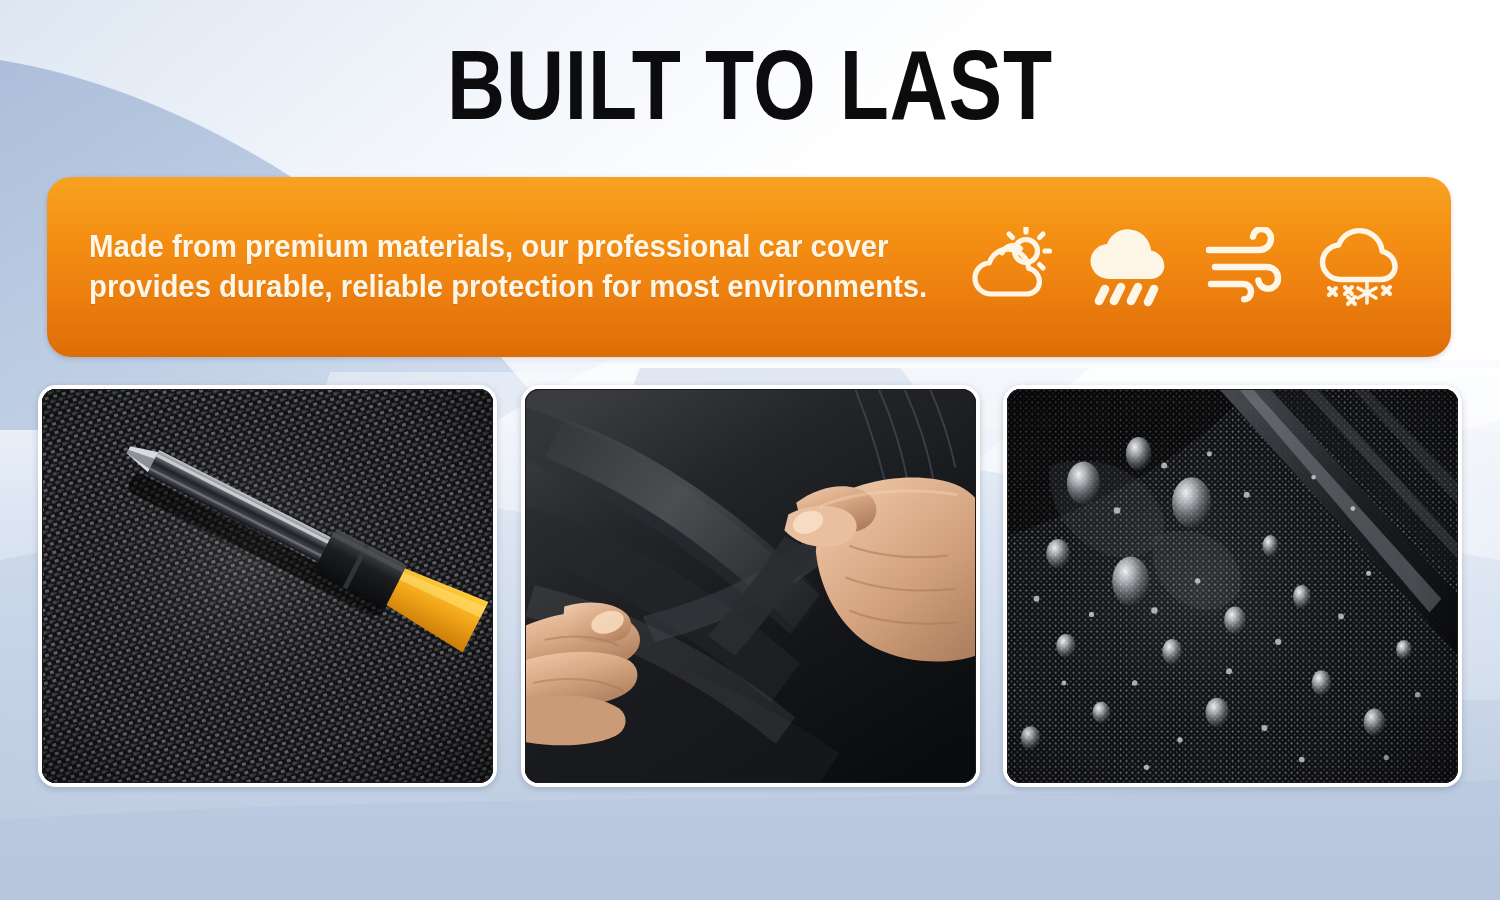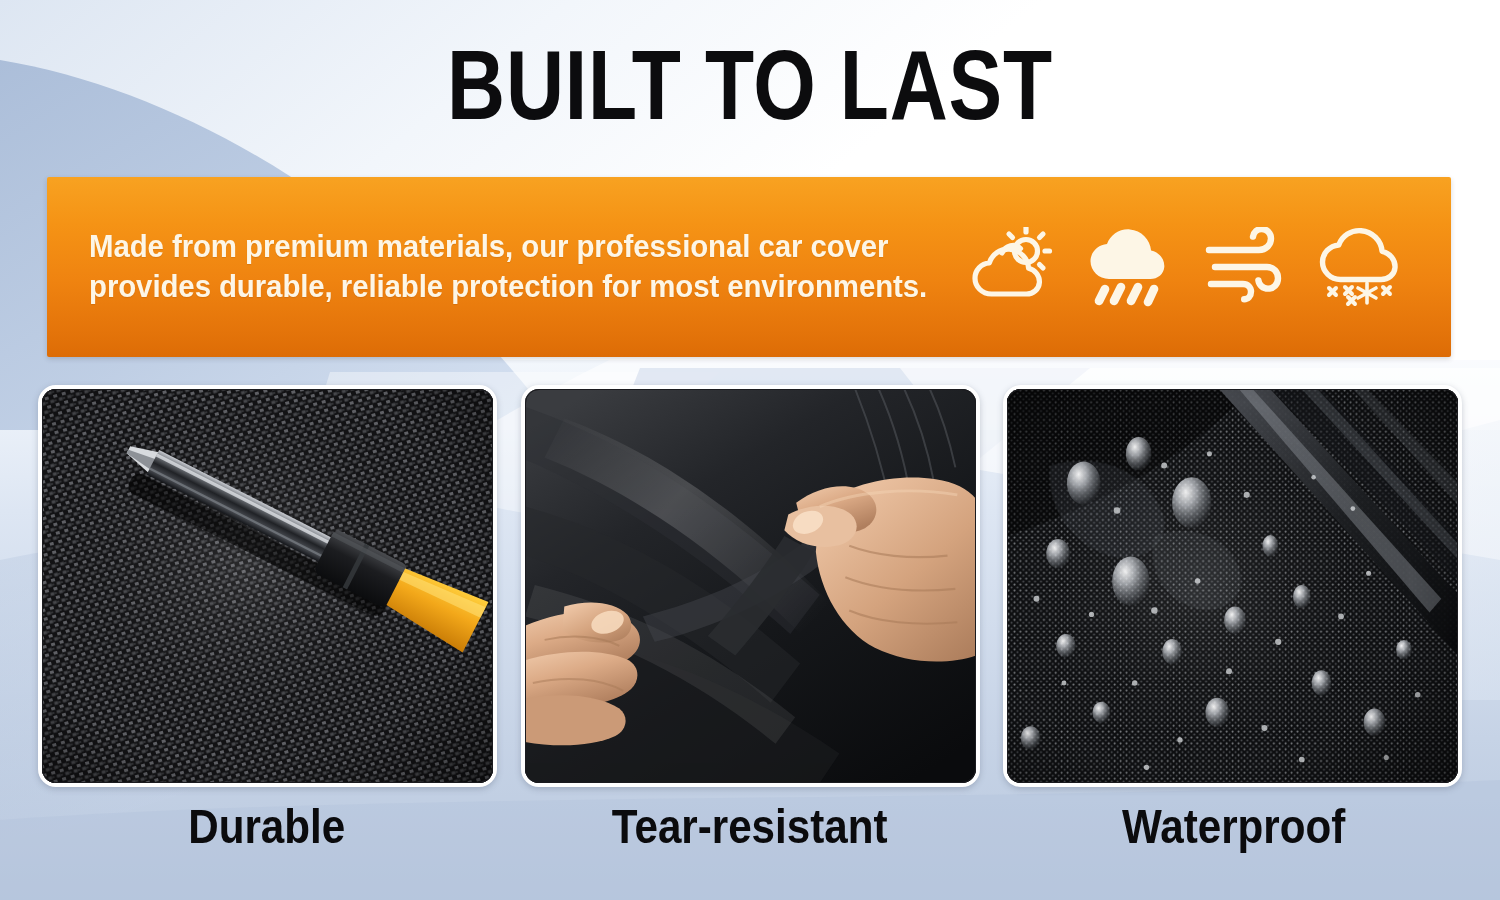--- a/index.html
+++ b/index.html
@@ -31,21 +31,21 @@
     transform:scaleX(0.82);
     transform-origin:center top;
     white-space:nowrap;
   }
 
   
   #promo-banner {
     position:absolute;
     left:47px; top:177px;
     width:1404px; height:180px;
-    border-radius:2px;
+    border-radius:24px;
     background:linear-gradient(180deg,#f8a221 0%,#f59315 26%,#ef8310 58%,#e4740a 86%,#dd6c06 100%);
     box-shadow:0 2px 5px rgba(60,60,70,0.20);
     display:flex; align-items:center;
     padding:0 26px 0 42px;
   }
   #promo-text {
     color:#fdf6e6;
     font-weight:bold;
     font-size:30.5px;
     line-height:1.30;
@@ -488,19 +488,14 @@
               <circle cx="312" cy="90" r="2.3"></circle>
           </g>
 
           <rect width="459" height="402" fill="url(#wpVig)"></rect>
         </svg>
       </div>
     </div>
 
   </div>
 
-  <div id="caption-row">
-    <div class="feature-caption">Durable</div>
-    <div class="feature-caption">Tear-resistant</div>
-    <div class="feature-caption">Waterproof</div>
-  </div>
 
 </div>
 
 </body></html>

